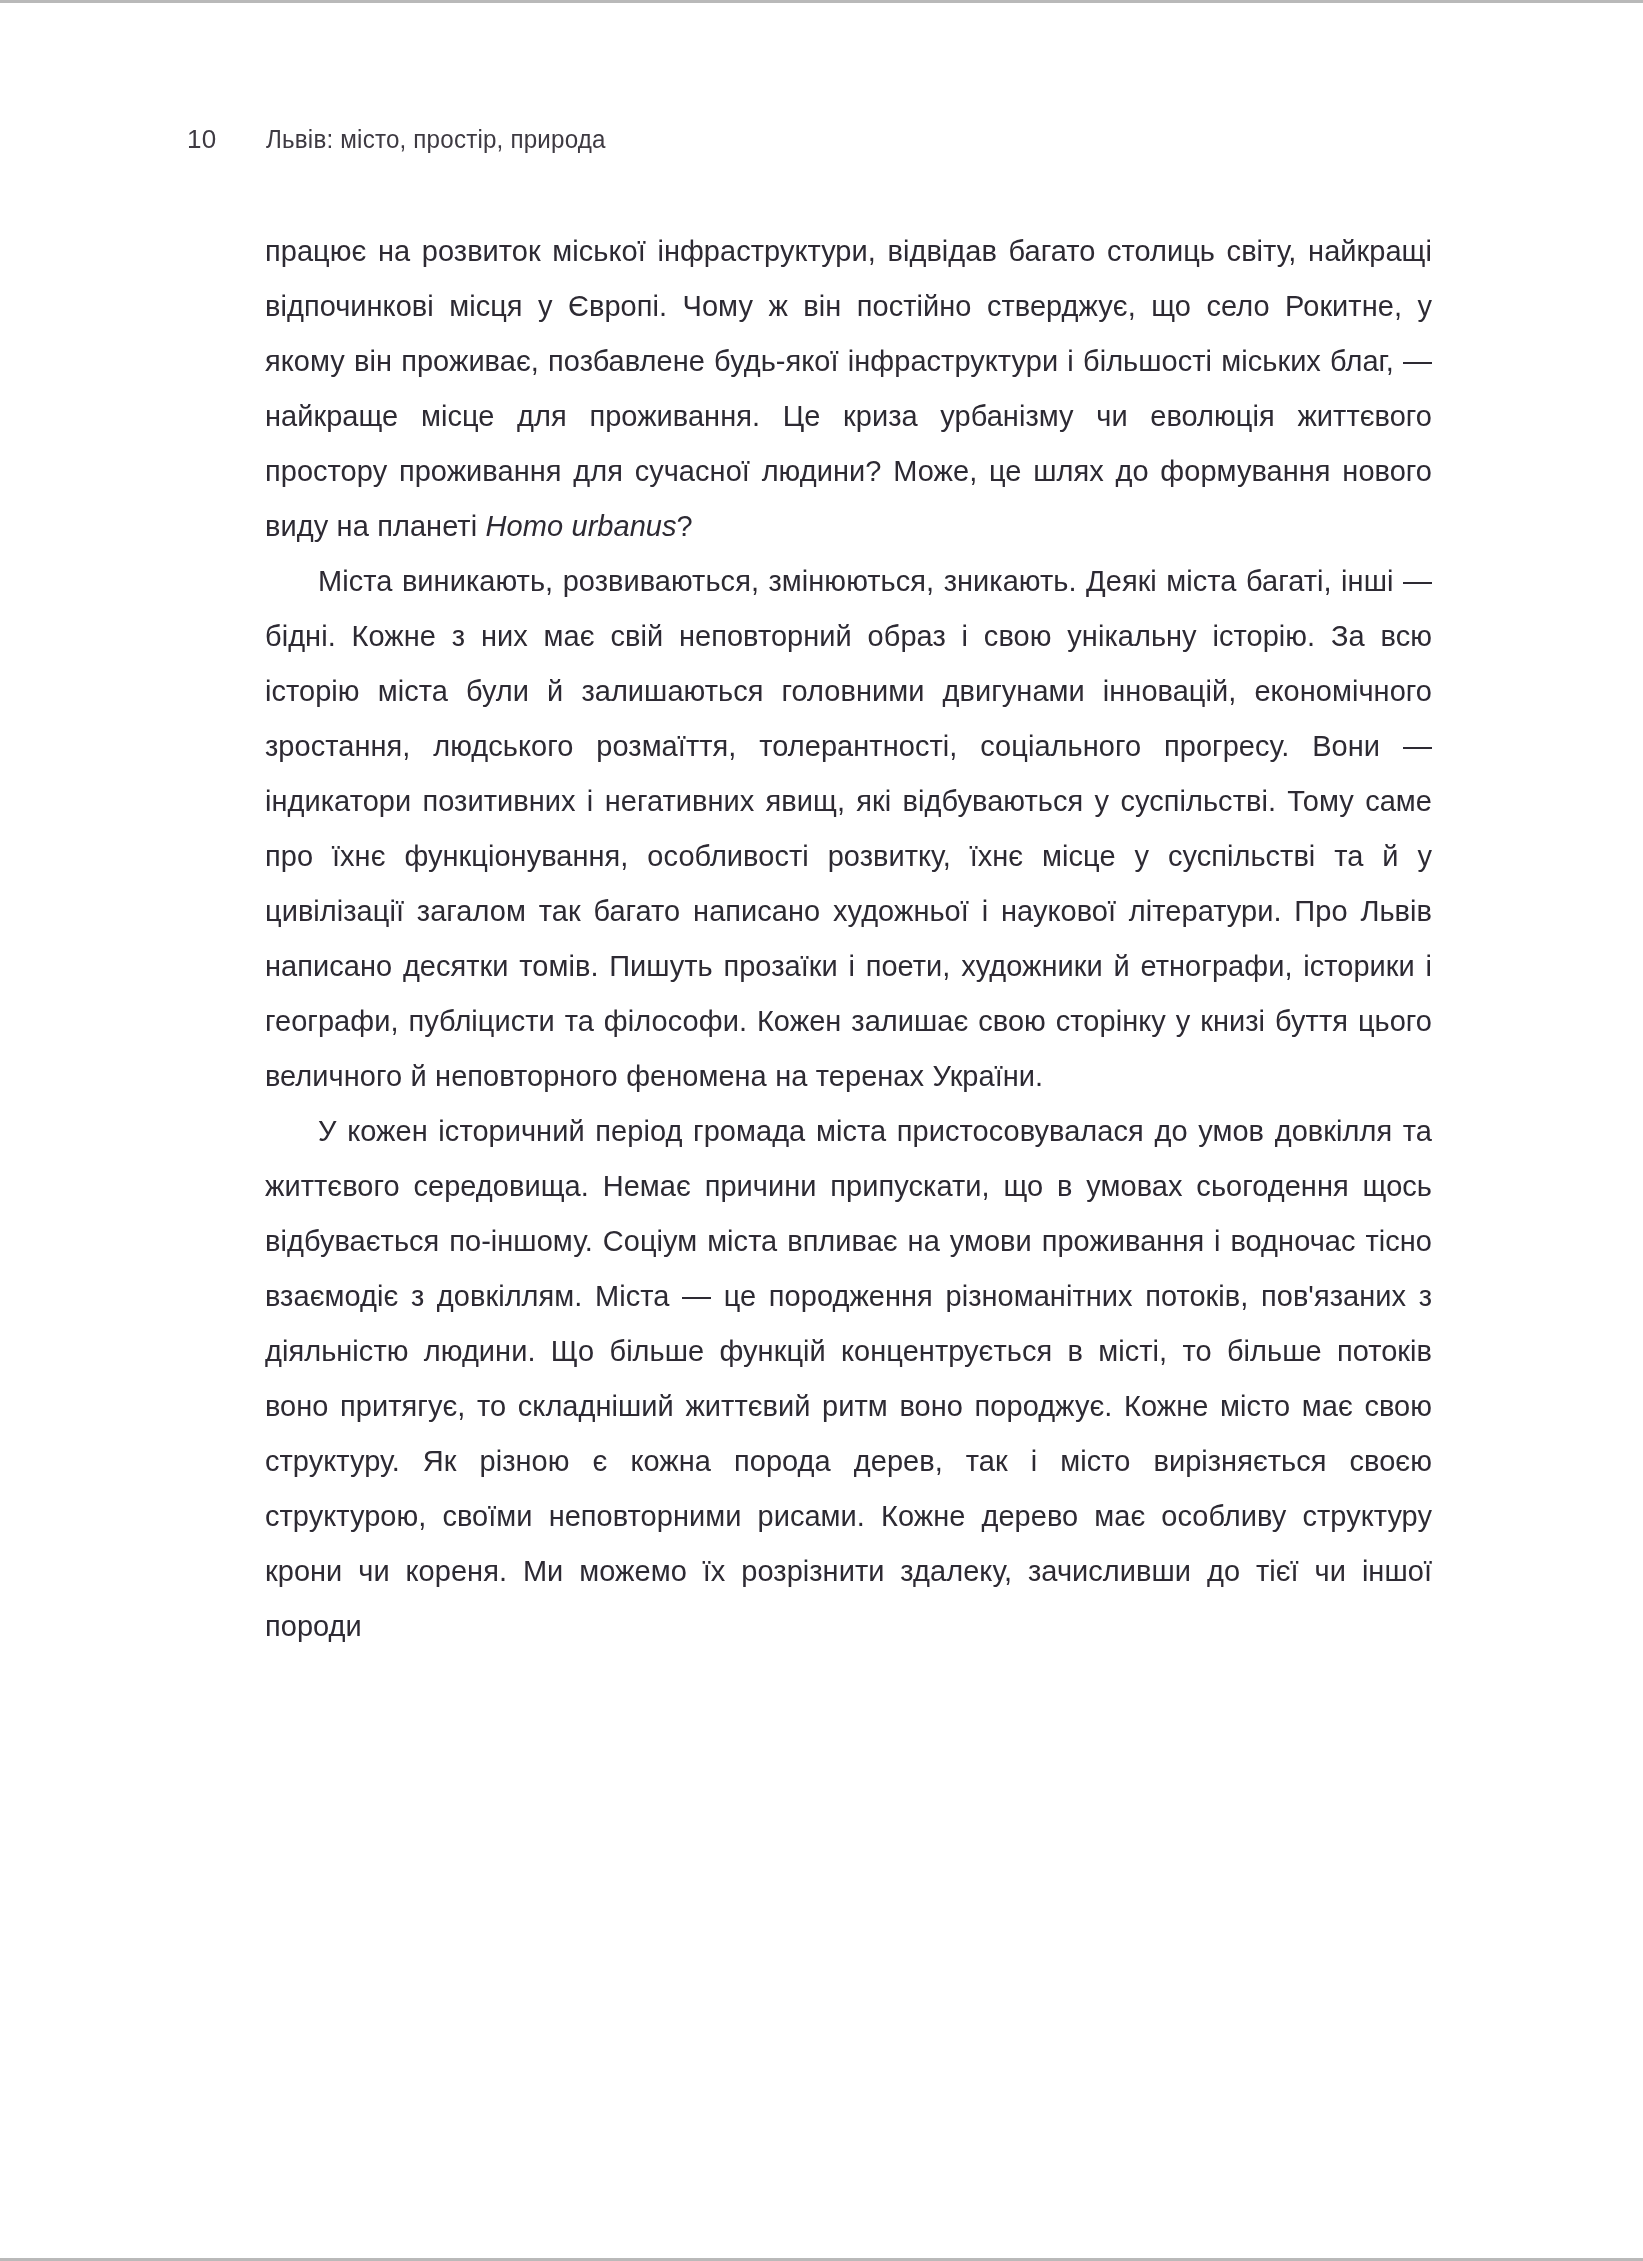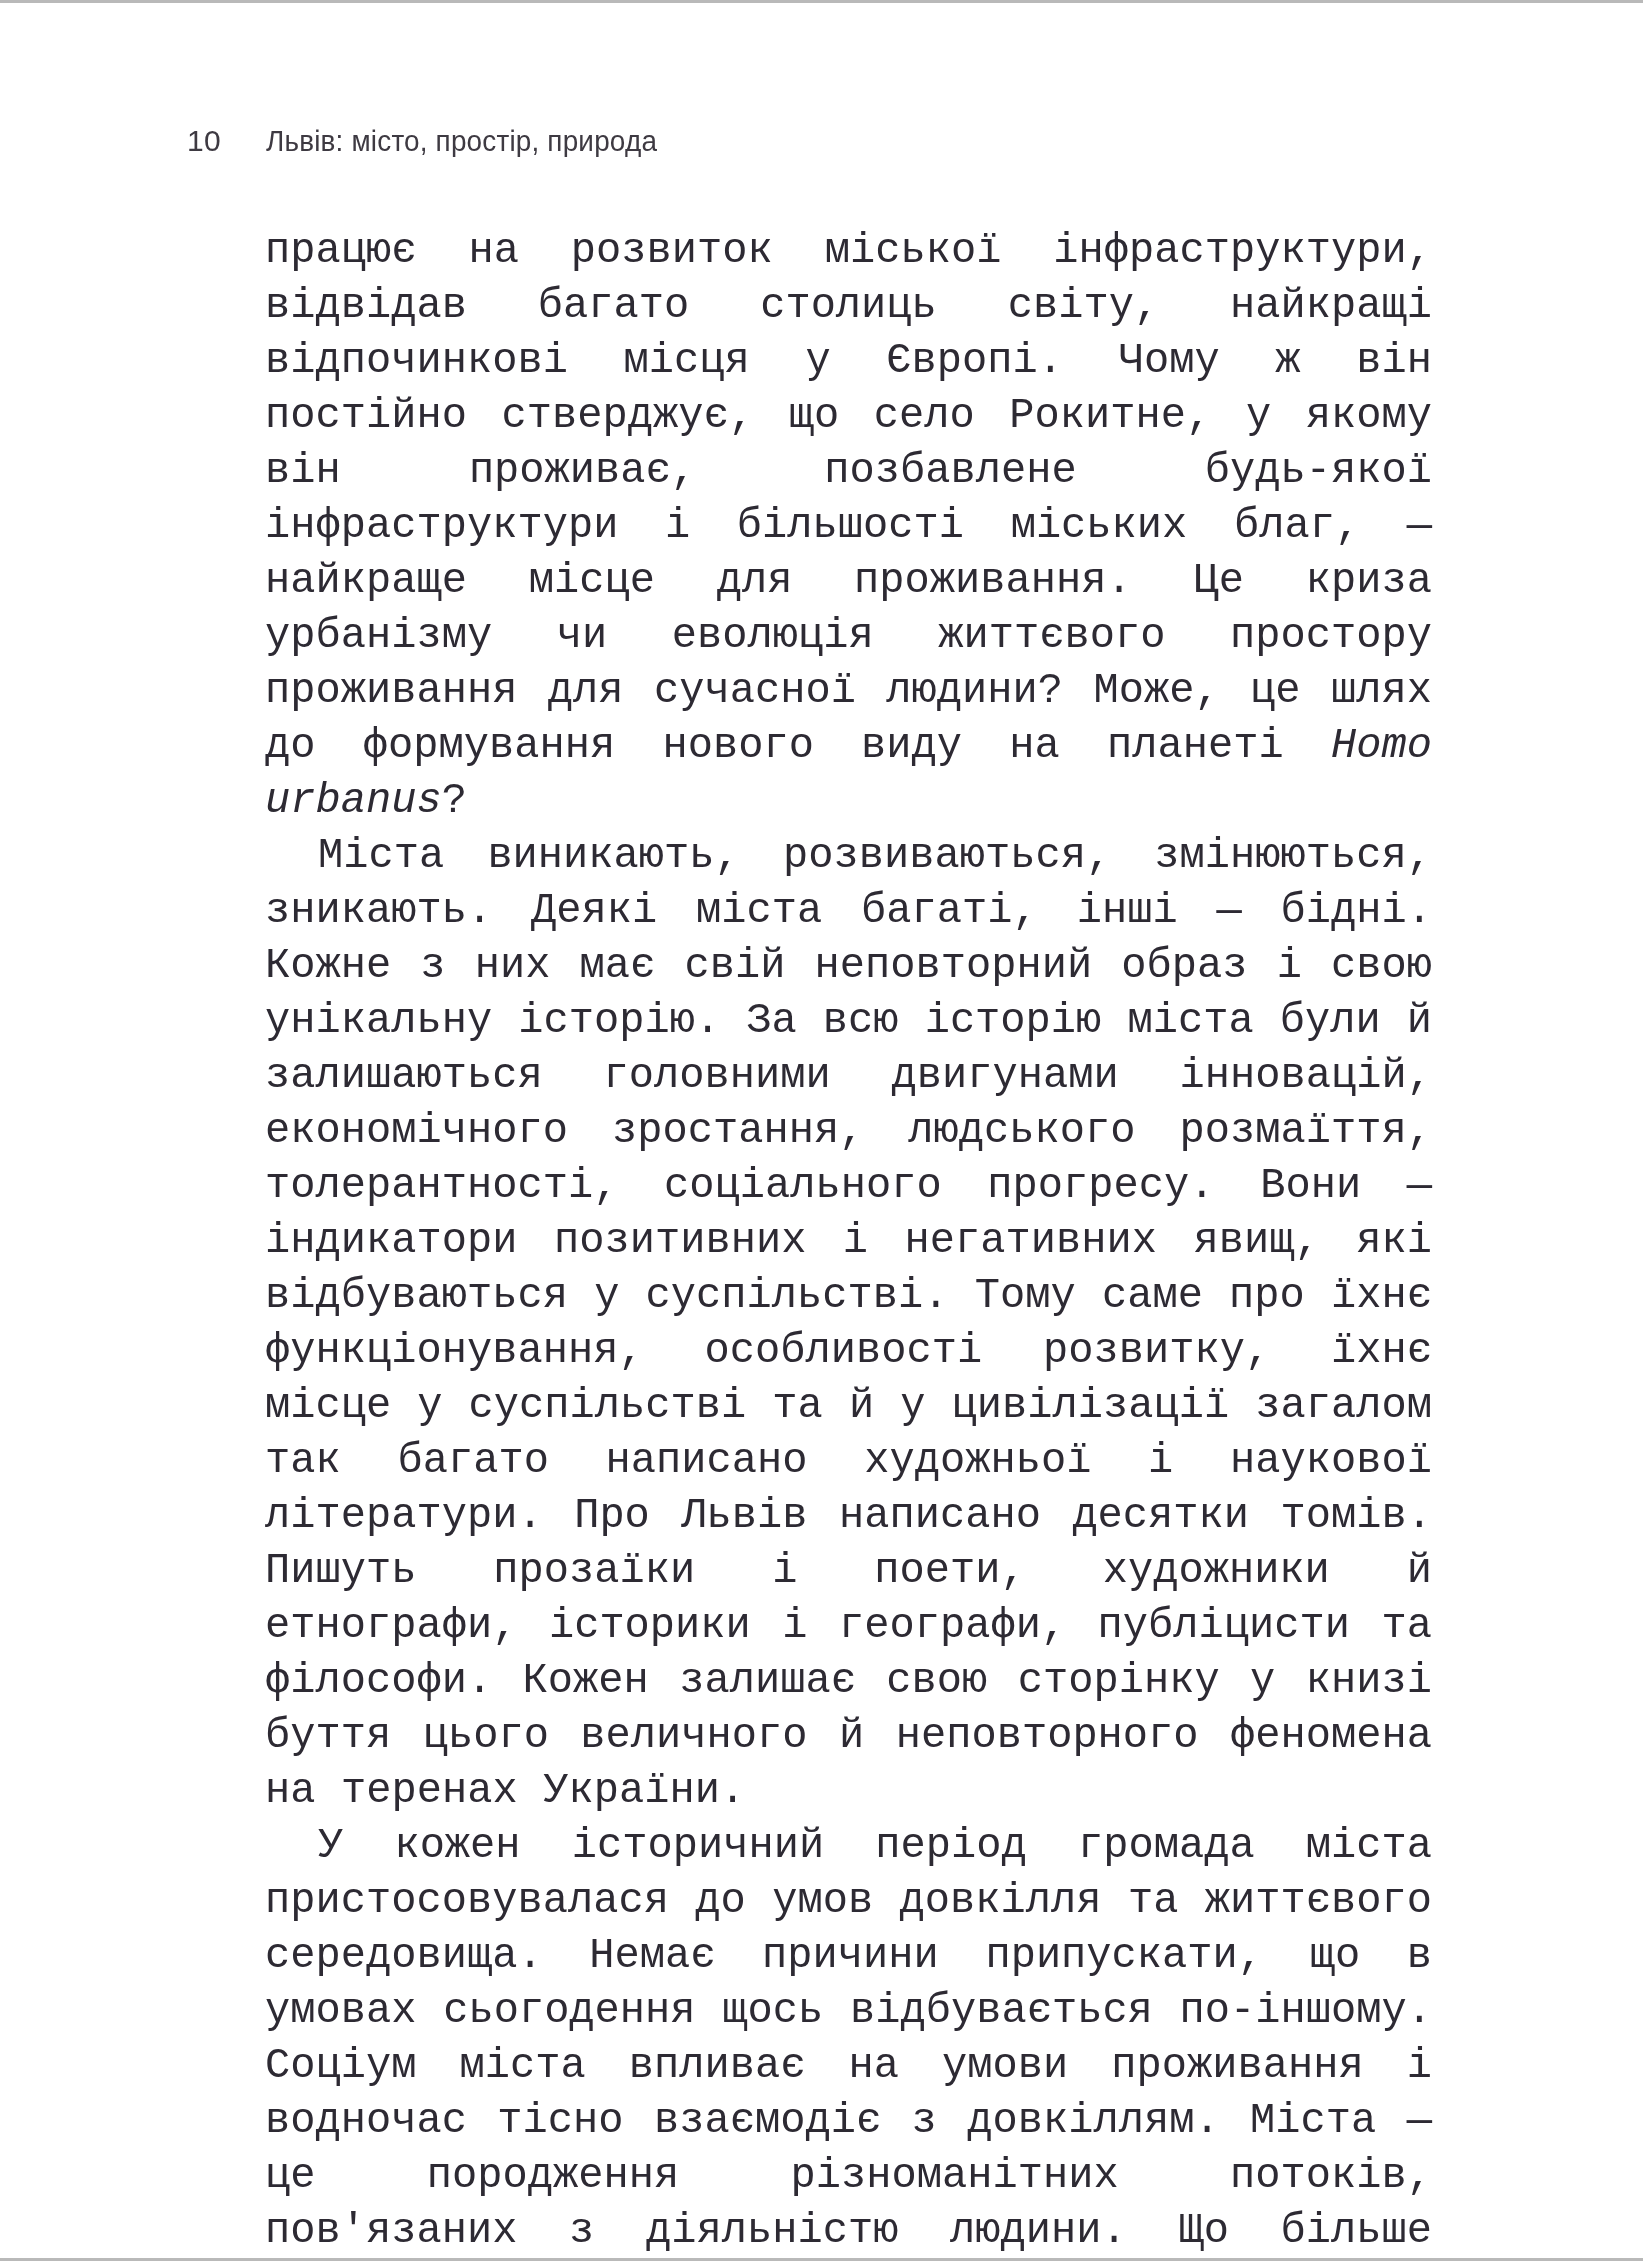--- a/index.html
+++ b/index.html
@@ -20,21 +20,21 @@
 
   
   .running-head {
     position: absolute;
     left: 187px;
     top: 121px;
     display: flex;
     align-items: baseline;
     color: #3e3a42;
     font-family: "Liberation Sans", "DejaVu Sans", sans-serif;
-    font-size: 30px;
+    font-size: 26px;
     font-weight: 400;
     letter-spacing: 0.2px;
     white-space: nowrap;
   }
   .running-head .folio {
     width: 79px;
     flex: 0 0 79px;
   }
   .running-head .book-title {
     transform: scaleX(0.93);
@@ -44,22 +44,22 @@
   
   .textblock {
     position: absolute;
     left: 265px;
     top: 221px;
     width: 1167px;
   }
   .textblock p {
     margin: 0;
     color: #2d2a33;
-    font-family: Liberation Mono, monospace;
-    font-size: 42px;
+    font-family: Liberation Sans, sans-serif;
+    font-size: 29px;
     line-height: 55px;
     text-align: justify;
     text-justify: inter-word;
     hyphens: manual;
     -webkit-hyphens: manual;
     font-weight: 400;
     letter-spacing: 0.04px;
     word-spacing: 0.3px;
   }
   .textblock p.indent {

